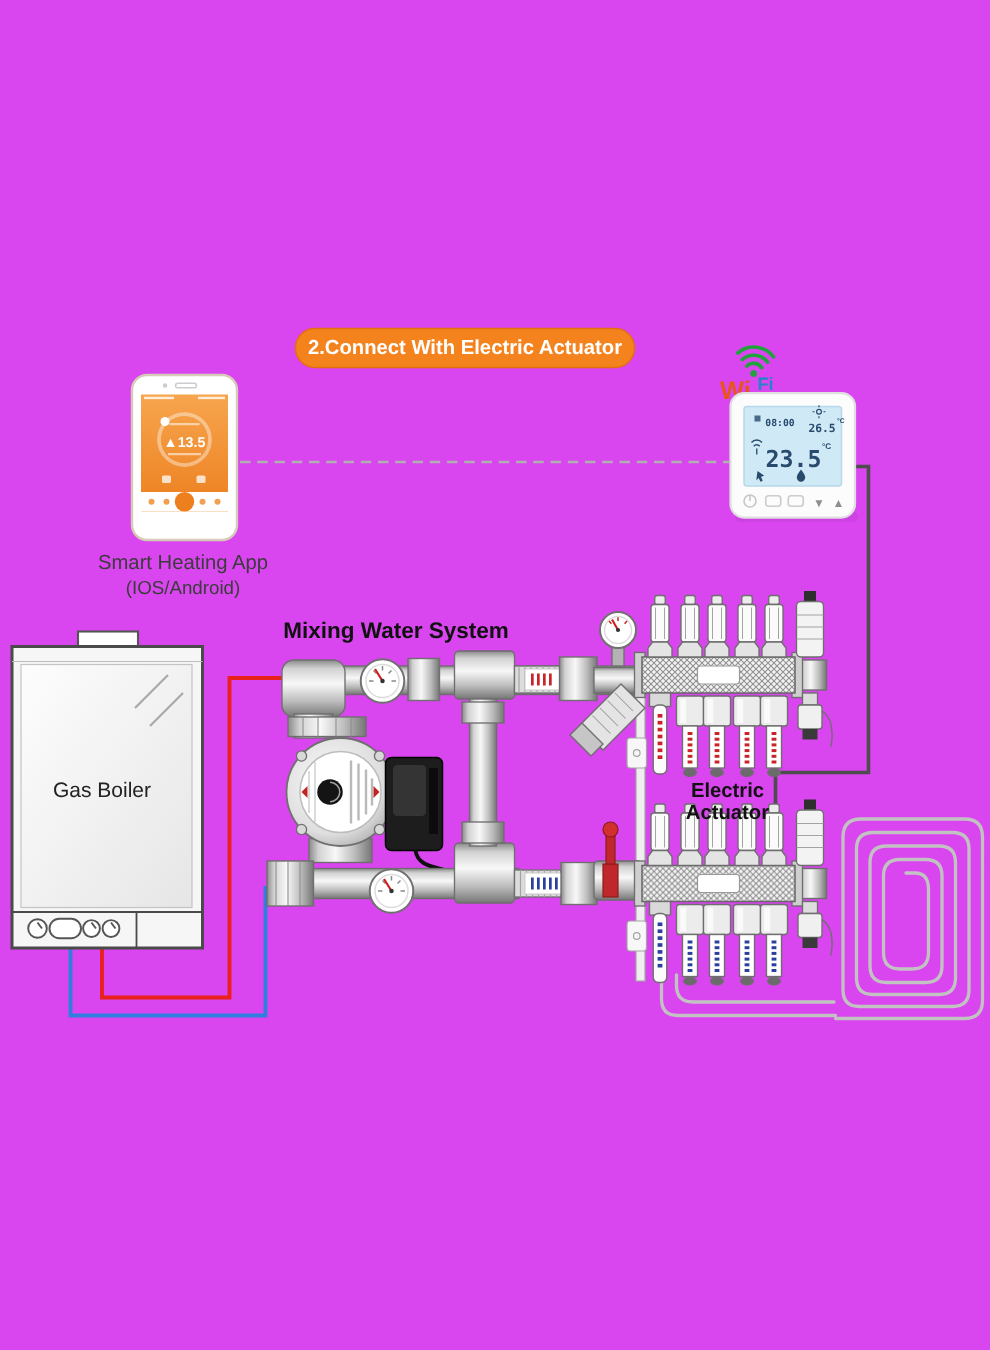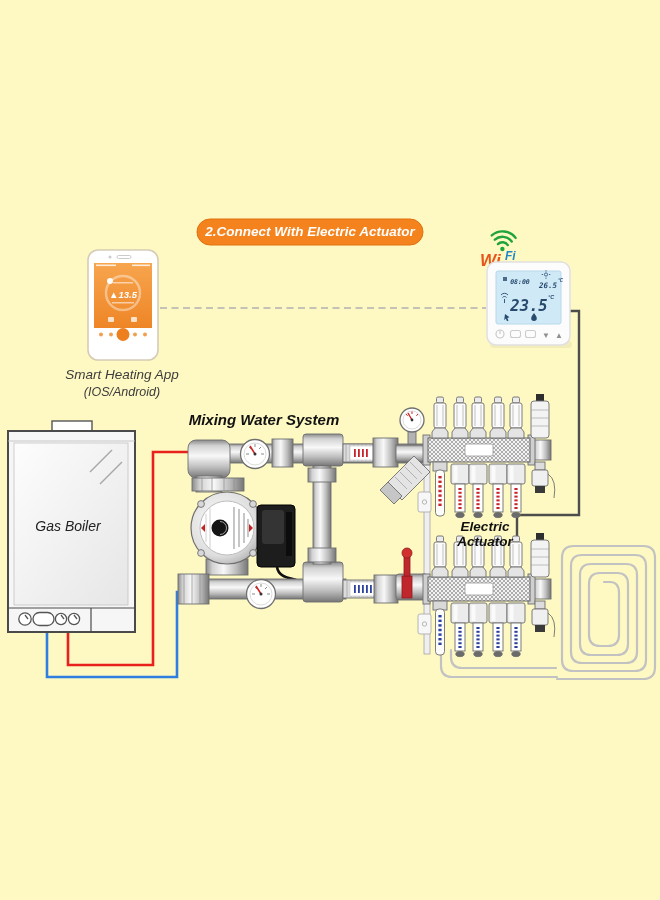--- a/index.html
+++ b/index.html
@@ -1,17 +1,17 @@
 <!DOCTYPE html>
 <html><head>
 <meta charset="utf-8">
 <style>
   html,body{margin:0;padding:0;background:#ffffff;}
-  .stage{position:relative;width:660px;height:900px;background:#fef9c3;overflow:hidden;
-         font-family:"Liberation Sans", sans-serif;font-style:italic;}
+  .stage{position:relative;width:660px;height:900px;background:#d946ef;overflow:hidden;
+         font-family:"Liberation Sans", sans-serif;}
   svg text{font-family:"Liberation Sans", sans-serif;}
   .mono{font-family:"DejaVu Sans Mono", monospace;}
   .s{stroke:#6e6e6e;stroke-width:.9;}
   .thin{stroke:#9a9a9a;stroke-width:.6;}
 </style>
 </head>
 <body>
 
 <div class="stage">
 <svg width="660" height="900" viewBox="0 0 660 900">

